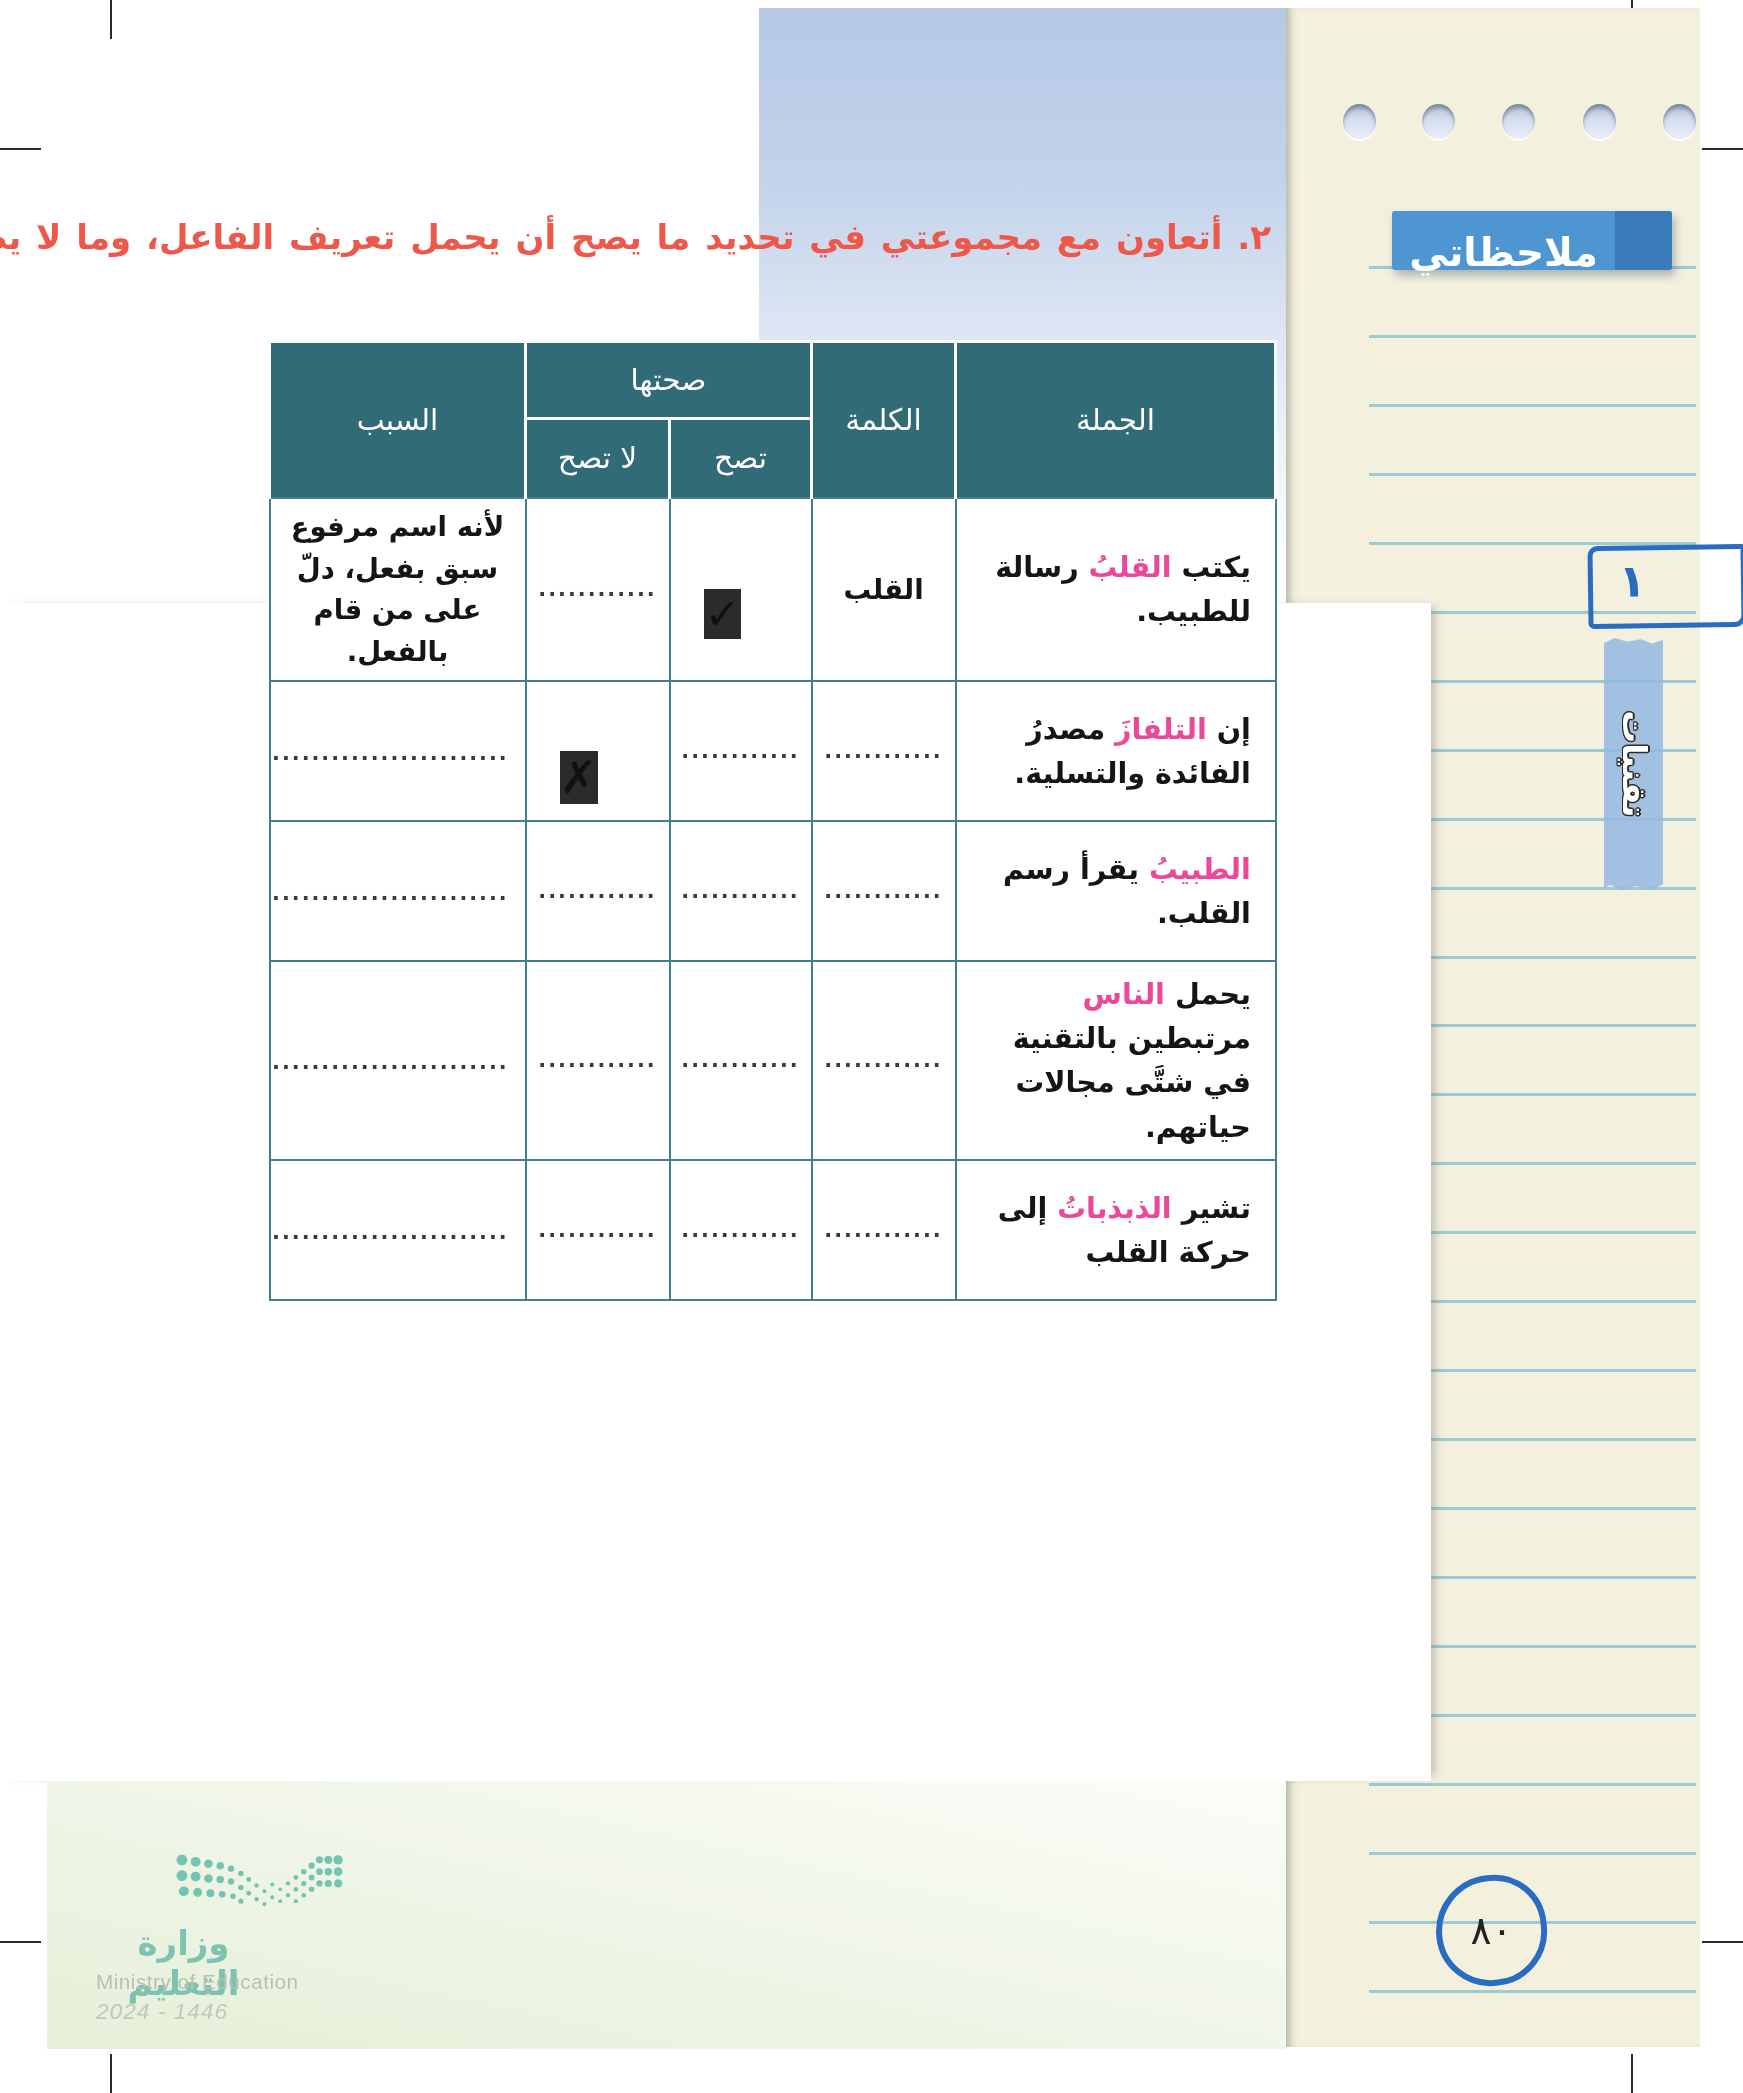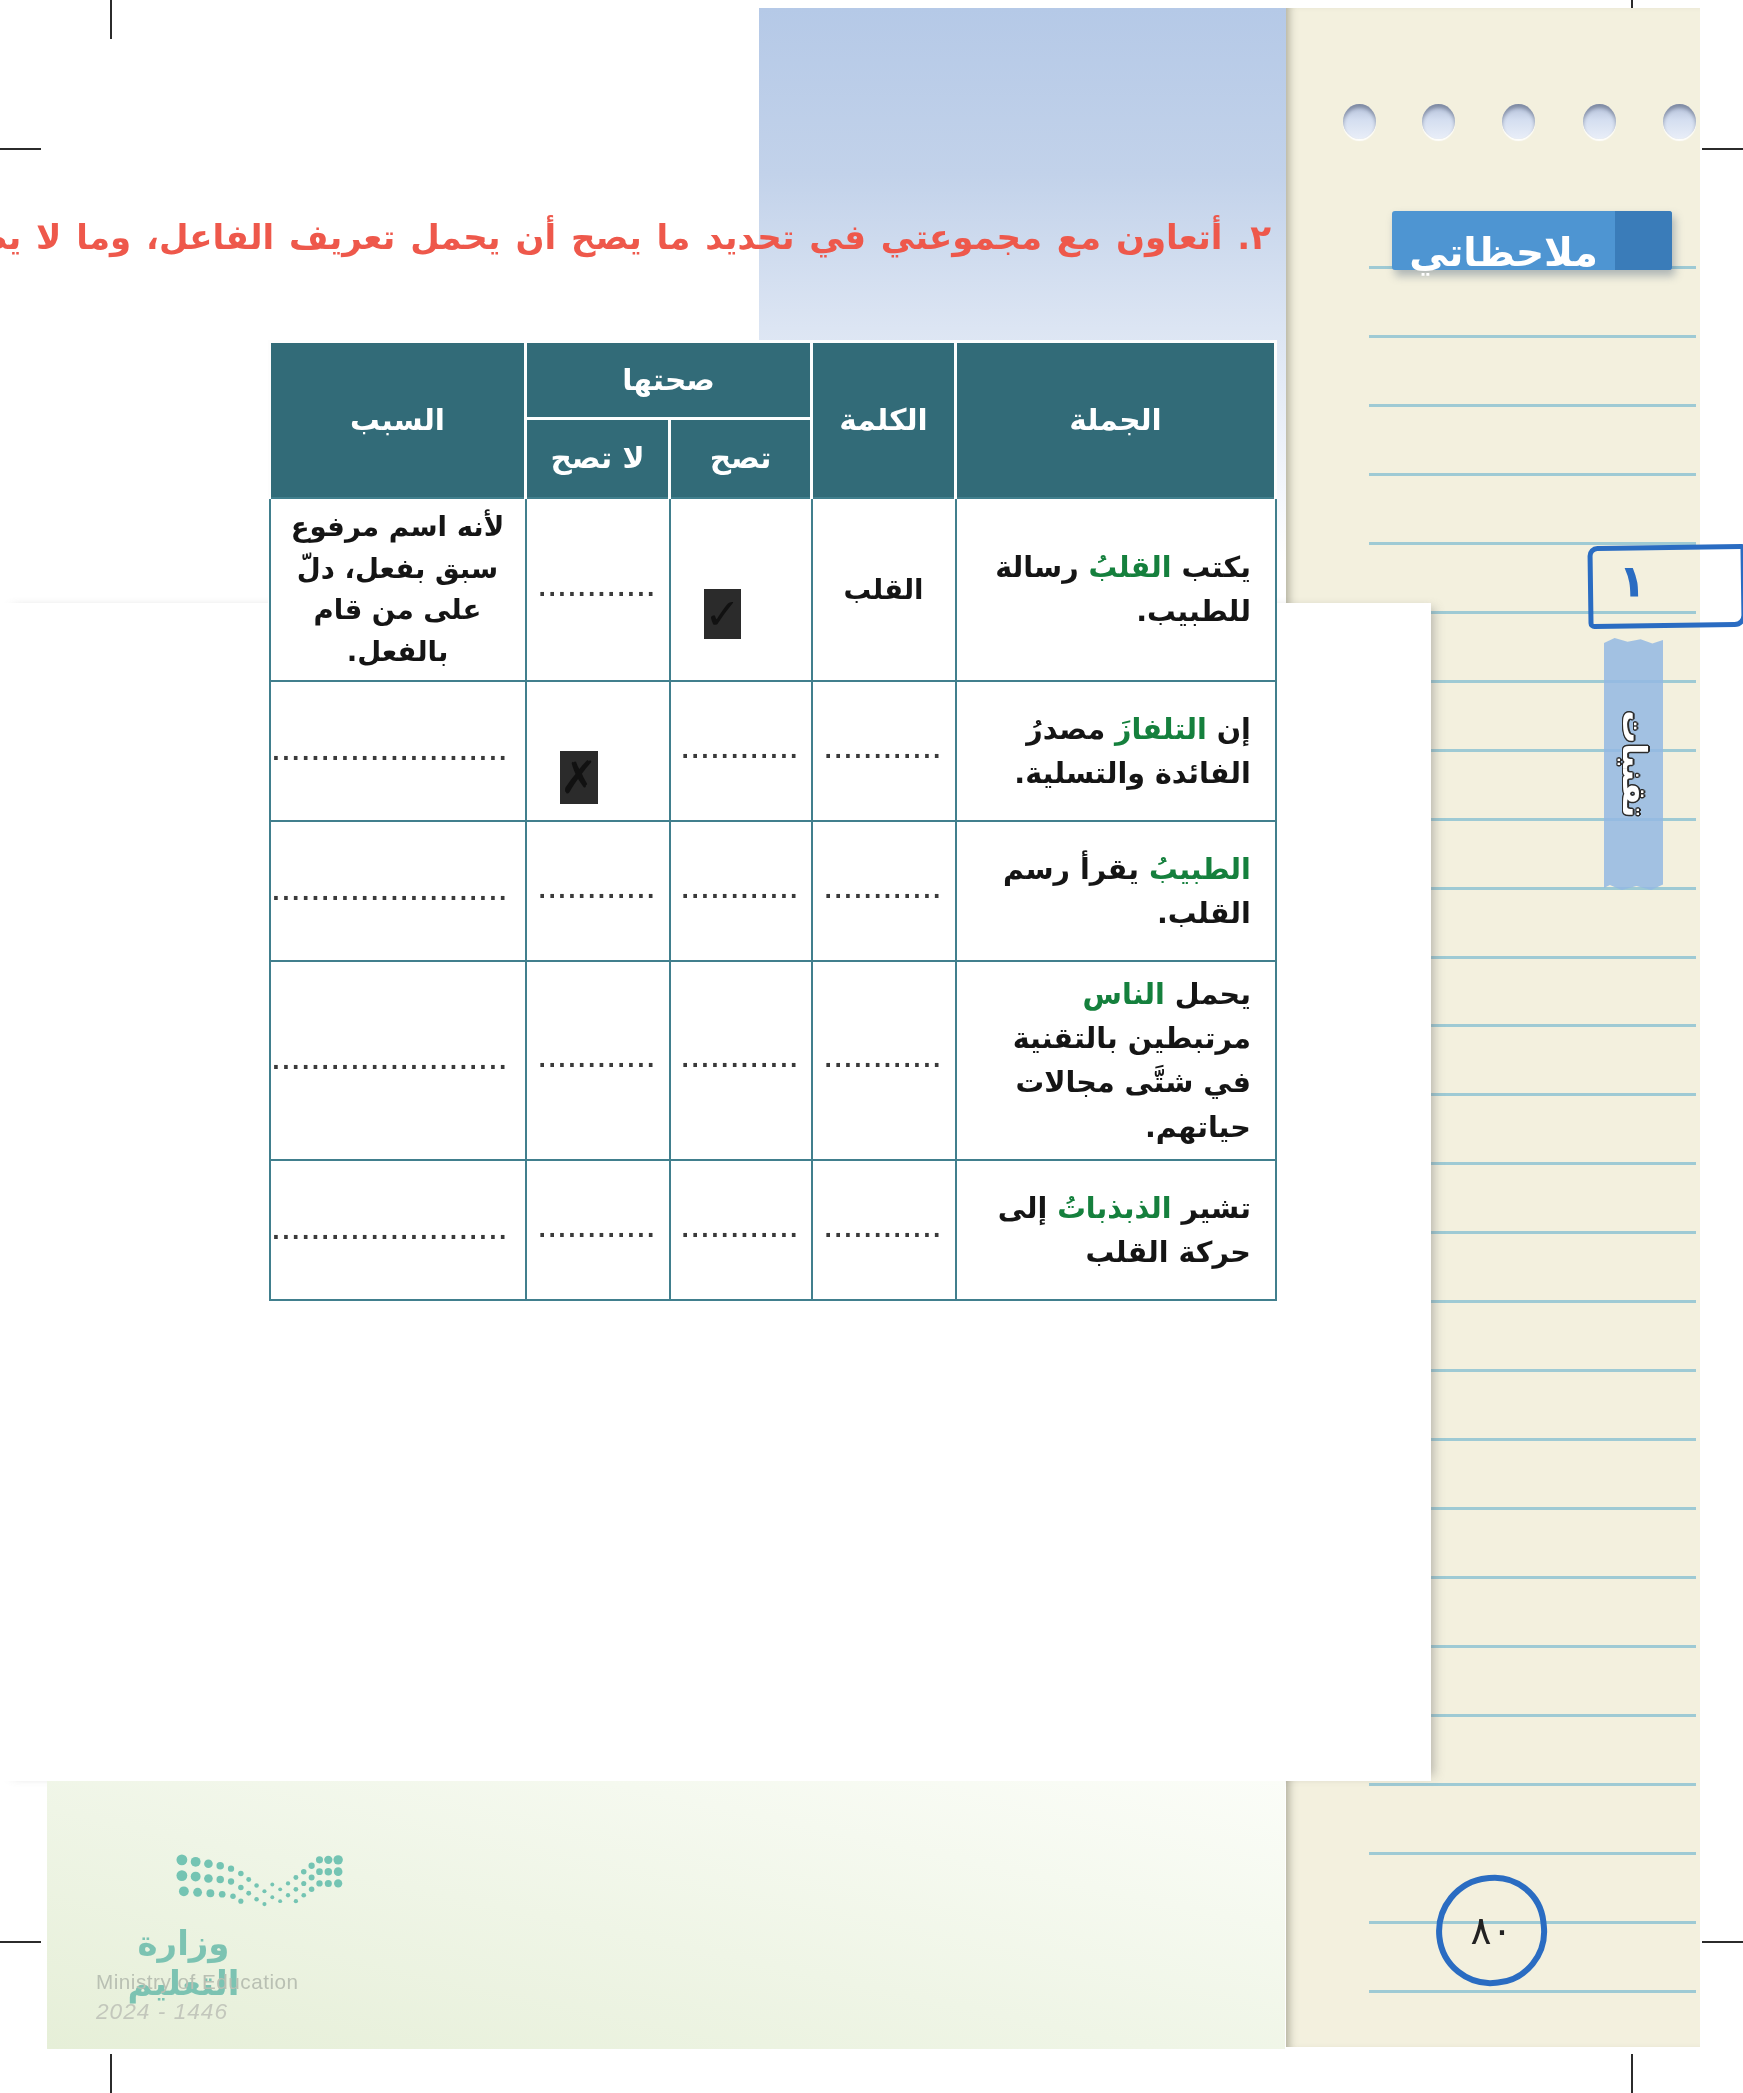--- a/index.html
+++ b/index.html
@@ -58,27 +58,27 @@
 
   
   .inst{position:absolute;direction:rtl;white-space:nowrap;font-size:34px;font-weight:bold;
     color:#ee584b;word-spacing:3px;}
   .inst1{top:217px;right:473px;}
   .inst2{top:279px;right:749px;}
 
   
   table.grammar{position:absolute;left:268px;top:340px;width:1006px;direction:rtl;
     border-collapse:collapse;table-layout:fixed;background:#fff;}
-  table.grammar th{background:#326b78;color:#fff;font-size:29.6px;font-weight:bold;
+  table.grammar th{background:#326b78;color:#fff;font-size:29.6px;font-weight:normal;
     border:3px solid #fdfdfd;border-bottom:2px solid #417f8d;text-align:center;}
   table.grammar th.th-validity{border-bottom:3px solid #fdfdfd;}
   table.grammar td{border:2px solid #417f8d;vertical-align:middle;}
   tr.hrow1{height:77px;} tr.hrow2{height:79px;} tr.body-row{height:140px;}
   td.sentence-cell{text-align:right;padding:9.9px 23.6px;font-size:28.6px;font-weight:bold;color:#151515;line-height:1.55;}
-  .red-word{color:#15803d;text-align:center;}
+  .red-word{color:#ec4899;text-align:center;}
   td.word-cell,td.valid-cell,td.invalid-cell{text-align:center;}
   td.reason-cell{text-align:center;padding:7.9px 15.8px;font-size:26.6px;font-weight:bold;color:#151515;line-height:1.5;}
   .plain{font-size:27.6px;font-weight:bold;color:#151515;}
   .dots{font-size:20.7px;letter-spacing:2px;color:#3a3a3a;font-weight:bold;}
   .mark{color:#111;}
   .mark-check{font-size:43px;font-weight:bold;}
   .mark-x{font-size:45px;font-weight:bold;}
 
   
   .logo-dots{position:absolute;left:175px;top:1852px;}

